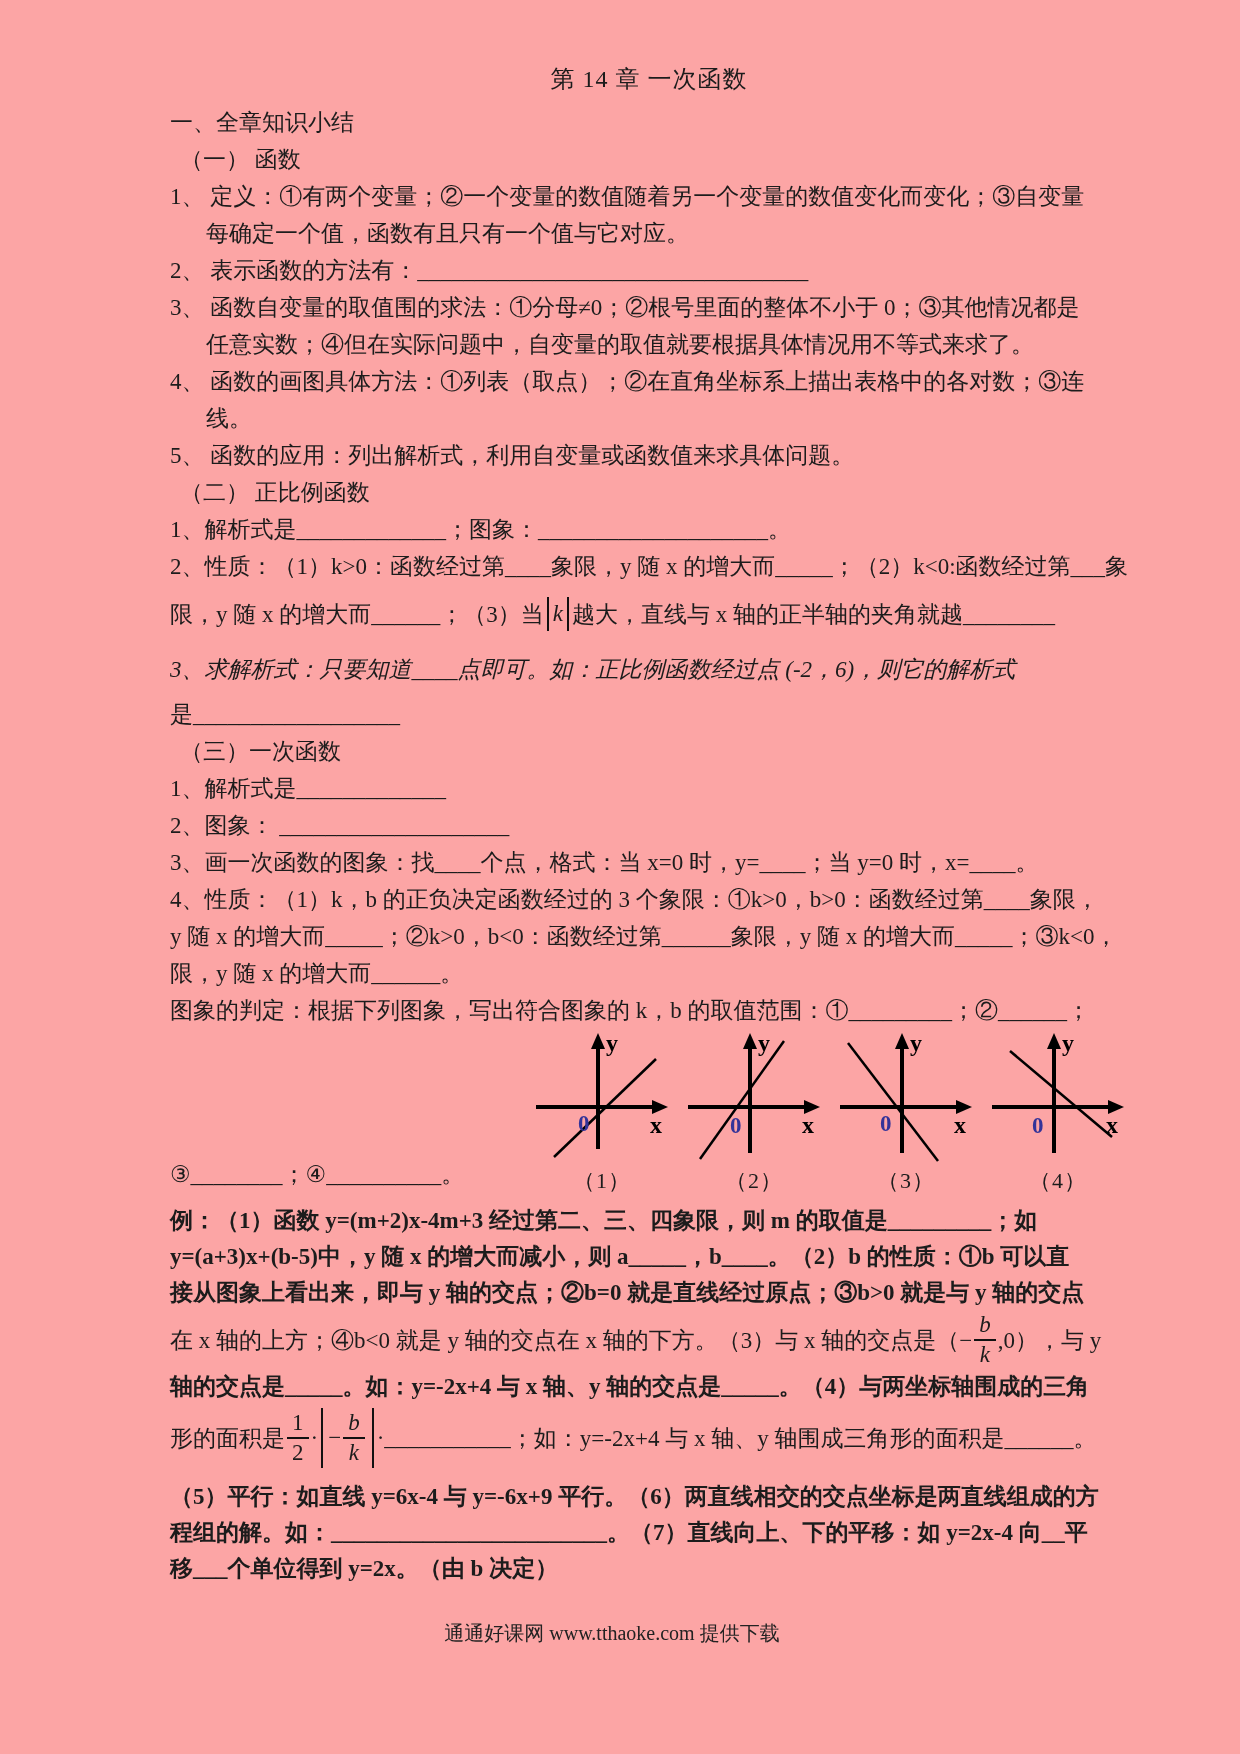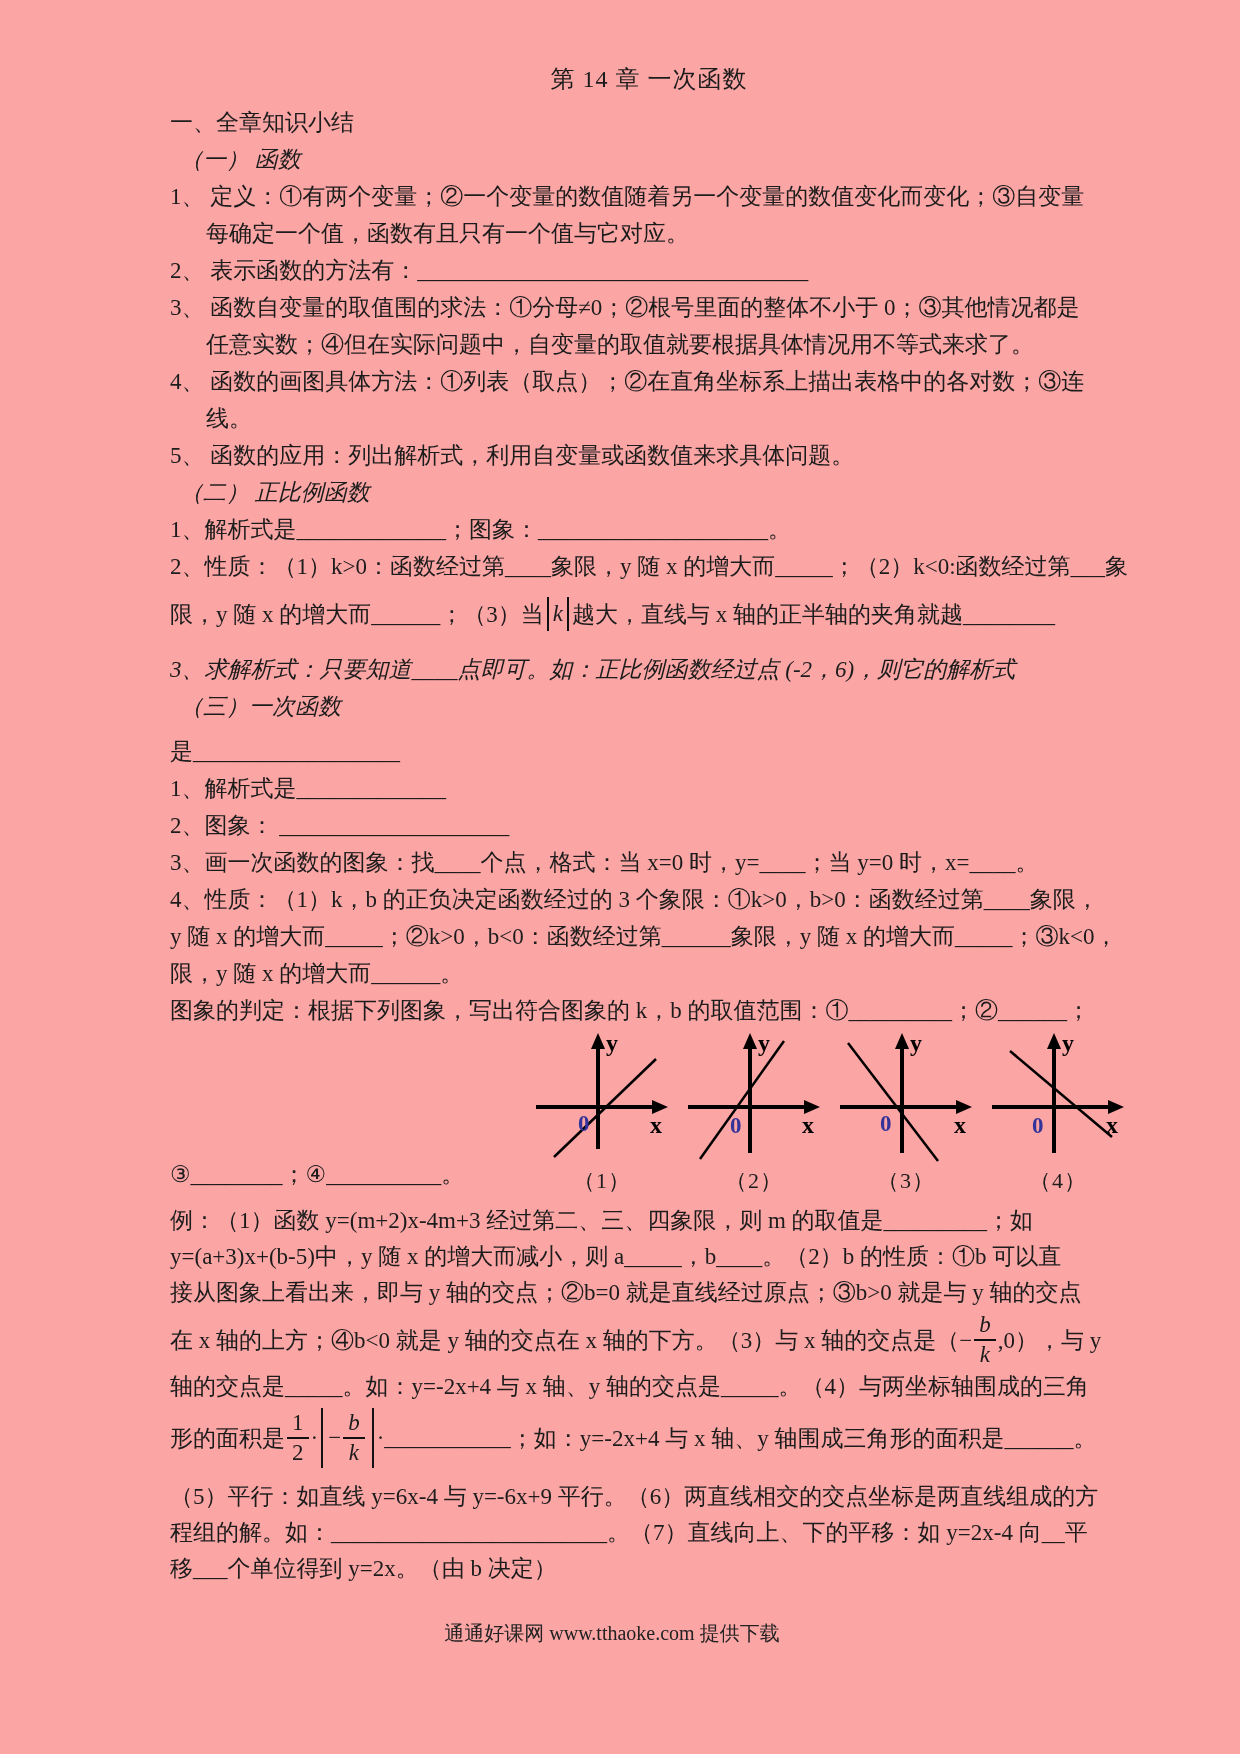--- a/index.html
+++ b/index.html
@@ -17,21 +17,21 @@
   .title {
     text-align:center;
     font-size:24px;
     line-height:38px;
     margin-bottom:6px;
     letter-spacing:1px;
     white-space:nowrap;
   }
   .line { line-height:37px; white-space:nowrap; }
   .indent1 { padding-left:36px; }
-  .indent-sec { padding-left:10px;font-style:italic; }
+  .indent-sec { padding-left:10px; }
   .gap-top-s { margin-top:8px; }
   .gap-top-m { margin-top:14px;font-style:italic; }
 
   
   .mrow { display:flex; align-items:center; white-space:pre; }
   .mrow span { white-space:pre; }
   .row-k   { height:46px; margin-top:6px; }
   .row-e4  { height:58px; }
   .row-e6  { height:66px; }
 
@@ -56,21 +56,21 @@
 
   
   .judge-graph-row { display:flex; align-items:flex-end; margin-top:2px; }
   .judge-left { width:358px; flex:none; }
   .graphs { display:flex; flex:none; gap:4px; }
   .graph { width:148px; text-align:center; }
   .graph svg { display:block; }
   .graph-label { font-size:22px; line-height:24px; margin-top:0px; letter-spacing:1px; }
 
   .example { margin-top:10px; }
-  .example .line { line-height:36px; }
+  .example .line { line-height:36px;font-weight:bold; }
 
   .footer {
     position:absolute; left:0; top:1620px; width:1224px;
     text-align:center; font-size:20px; color:#222; white-space:nowrap;
   }
 </style>
 </head>
 <body>
 
 <div class="page">
@@ -90,23 +90,23 @@
 
   <div class="line indent-sec">（二） 正比例函数</div>
   <div class="line">1、解析式是_____________；图象：____________________。</div>
   <div class="line">2、性质：（1）k&gt;0：函数经过第____象限，y 随 x 的增大而_____；（2）k&lt;0:函数经过第___象</div>
   <div class="mrow row-k">
     <span>限，y 随 x 的增大而______；（3）当</span>
     <span class="kbars"><span>k</span></span>
     <span>越大，直线与 x 轴的正半轴的夹角就越________</span>
   </div>
   <div class="line gap-top-m">3、求解析式：只要知道____点即可。如：正比例函数经过点 (-2，6)，则它的解析式</div>
+  <div class="line gap-top-s">是__________________</div>
+
   <div class="line indent-sec">（三）一次函数</div>
-
-  <div class="line gap-top-s">是__________________</div>
   <div class="line">1、解析式是_____________</div>
   <div class="line">2、图象： ____________________</div>
   <div class="line">3、画一次函数的图象：找____个点，格式：当 x=0 时，y=____；当 y=0 时，x=____。</div>
   <div class="line">4、性质：（1）k，b 的正负决定函数经过的 3 个象限：①k&gt;0，b&gt;0：函数经过第____象限，</div>
   <div class="line">y 随 x 的增大而_____；②k&gt;0，b&lt;0：函数经过第______象限，y 随 x 的增大而_____；③k&lt;0，</div>
   <div class="line">限，y 随 x 的增大而______。</div>
   <div class="line">图象的判定：根据下列图象，写出符合图象的 k，b 的取值范围：①_________；②______；</div>
 
   <div class="judge-graph-row">
     <div class="judge-left line">③________；④__________。</div>

